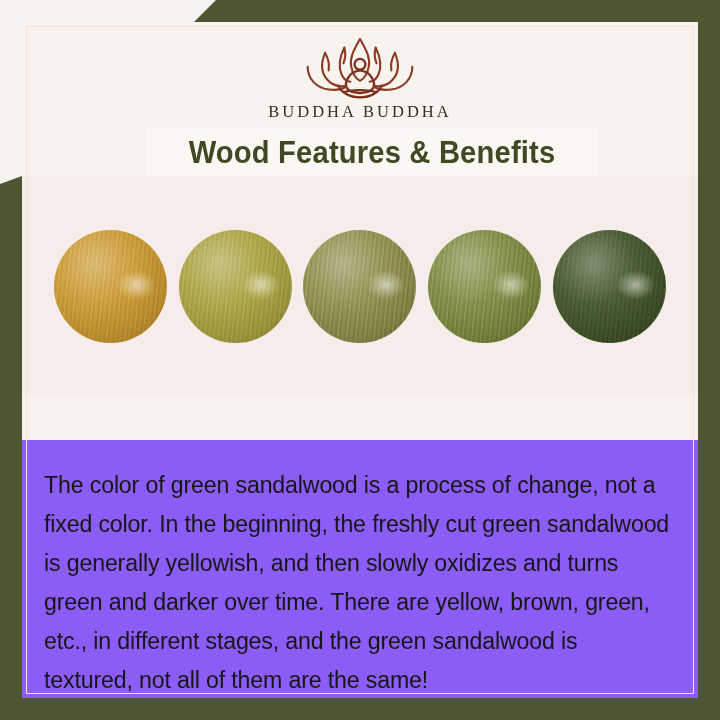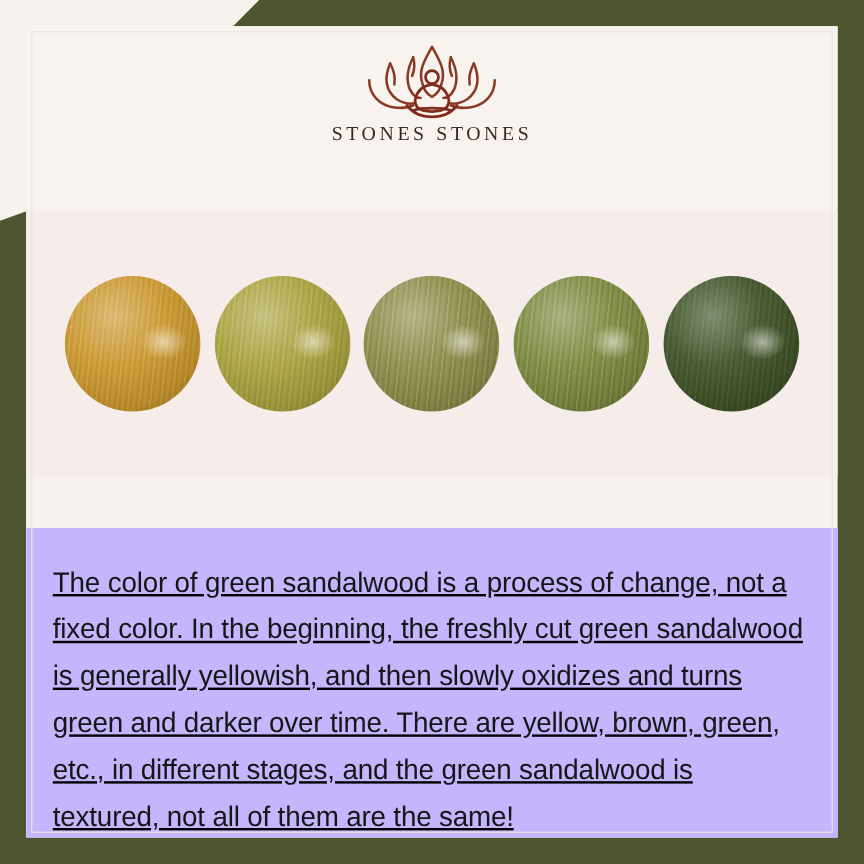--- a/index.html
+++ b/index.html
@@ -155,23 +155,22 @@
     letter-spacing:0.1px;
     padding-left:14px;
     transform:scaleX(0.97);
     white-space:nowrap;
   }
 
   
   .body-panel{
     position:absolute;
     left:22px; top:440px; right:22px; bottom:22px;
-    background:#c4b5fd;
+    background:#8b5cf6;
     padding:26px 19px 0 22px;
-    text-decoration:underline;
   }
   .body-panel p{
     font-size:23.5px;
     line-height:39px;
     color:#161616;
     font-weight:normal;
     letter-spacing:-0.15px;
     transform:scaleX(0.985);
     transform-origin:left top;
   }
@@ -215,23 +214,26 @@
 
           <circle cx="80" cy="37" r="6.2"></circle>
 
           <path d="M80 44 C72 45 66 50 64 58 C63 64 67 68 72 69 L80 70 L88 69 C93 68 97 64 96 58 C94 50 88 45 80 44 Z"></path>
 
           <path d="M56 64 C62 72 70 75 80 75 C90 75 98 72 104 64"></path>
           <path d="M62 69 C70 66 90 66 98 69"></path>
         </g>
       </svg>
     </span>
-    <div class="brand-name">STONES STONES</div>
-  </div>
-
+    <div class="brand-name">BUDDHA BUDDHA</div>
+  </div>
+
+  <div class="title-band">
+    <h1>Wood Features &amp; Benefits</h1>
+  </div>
 
   <div class="bead-strip">
     <div class="bead" style="background:#c8952f;">
       <div class="grain"></div>
       <div class="shade"></div>
     </div>
     <div class="bead" style="background:#a7a03f;">
       <div class="grain"></div>
       <div class="shade"></div>
     </div>

